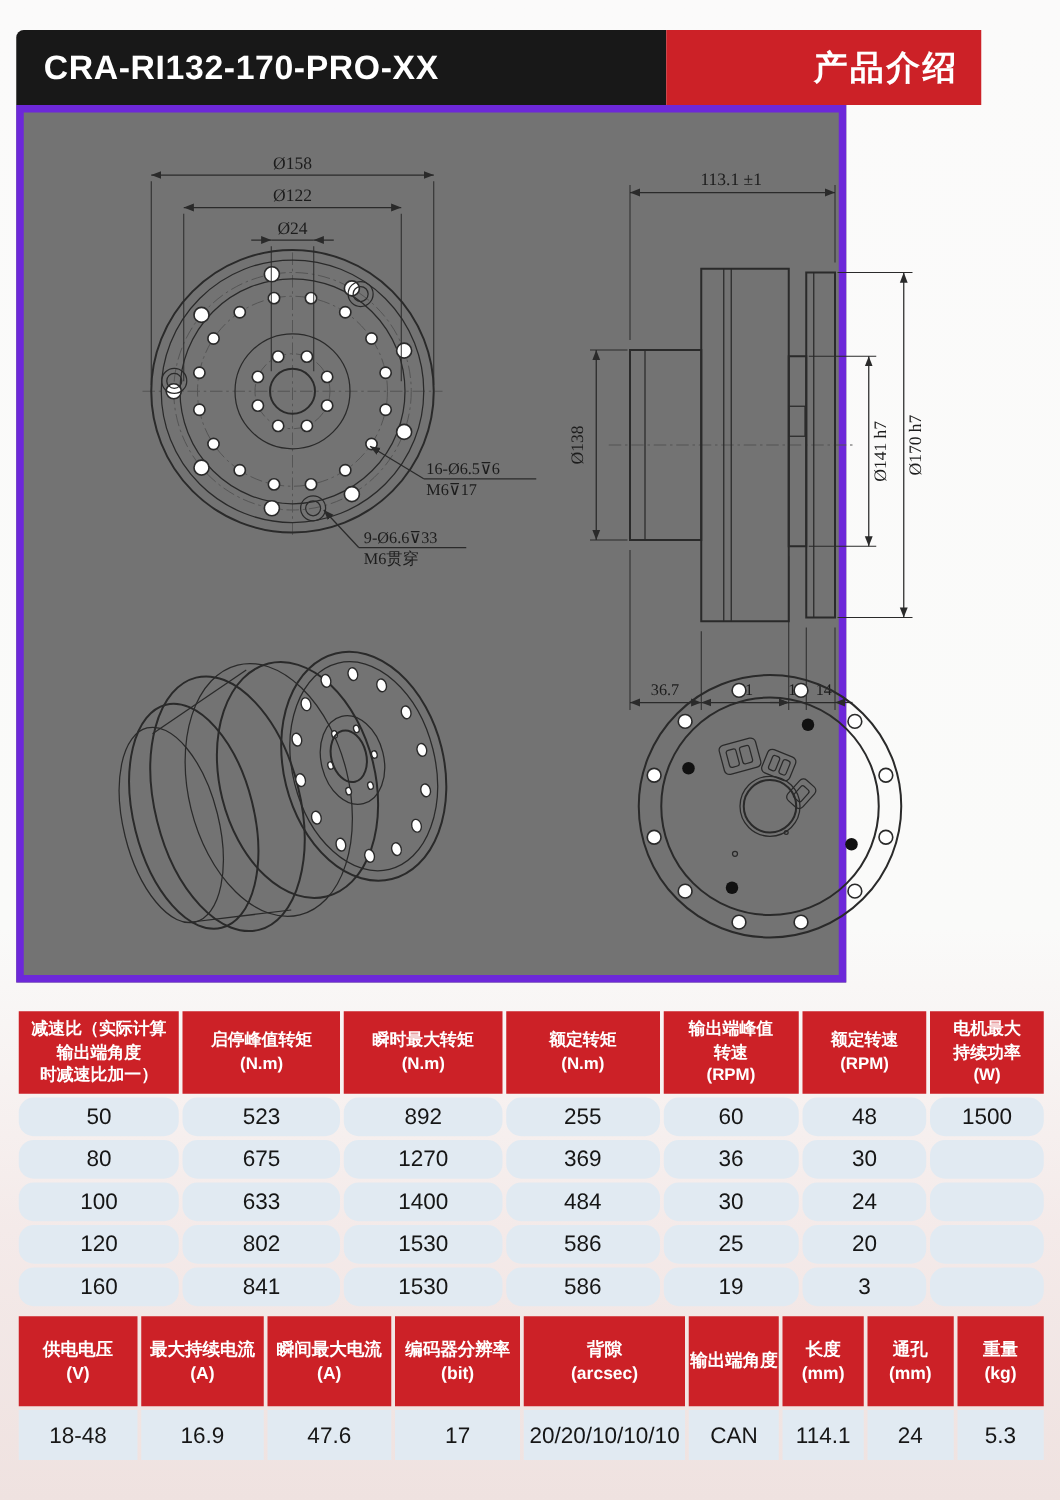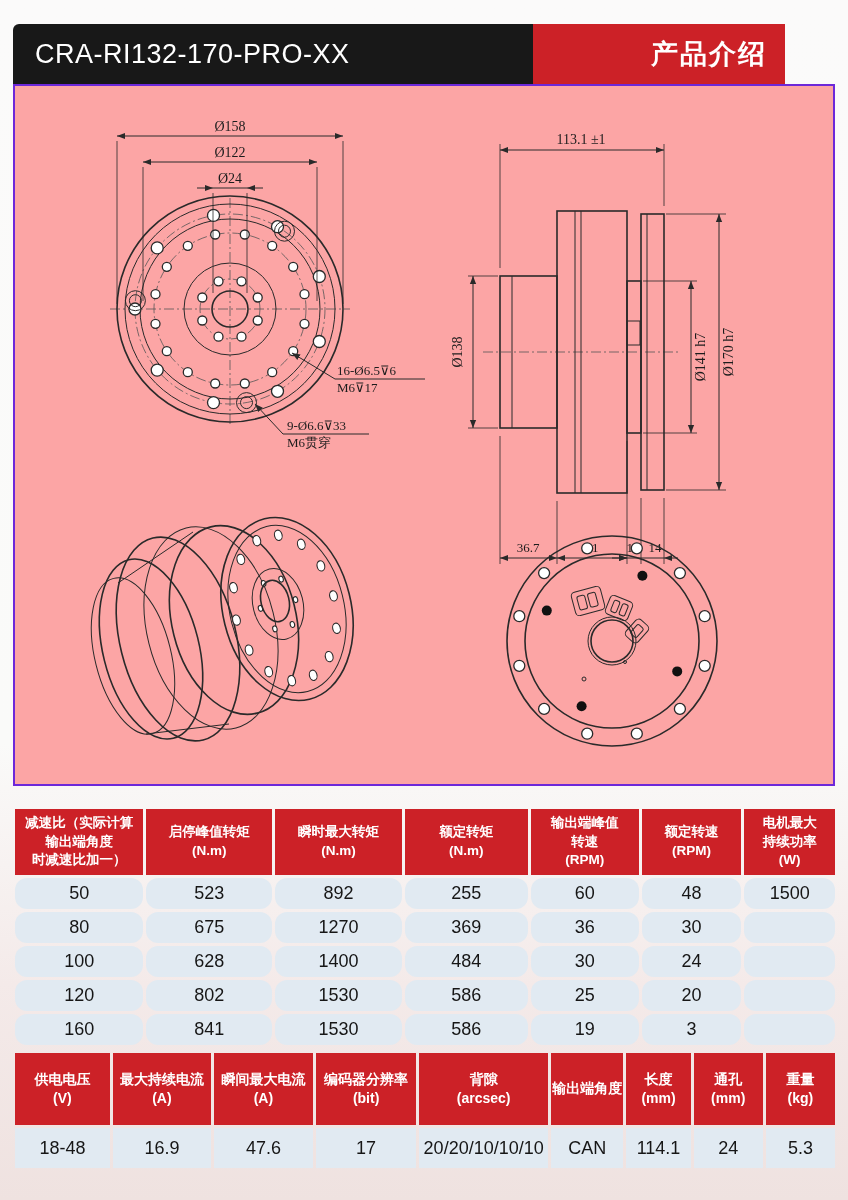--- a/index.html
+++ b/index.html
@@ -6,32 +6,32 @@
   body{
     width:848px;height:1200px;position:relative;overflow:hidden;
     font-family:"Liberation Sans", sans-serif;
     background:linear-gradient(180deg,#fbfafa 0%,#fafaf9 62%,#f4eae9 82%,#efe2e0 100%);
   }
   
   .title-bar{
     position:absolute;left:13px;top:24px;width:520px;height:60px;
     background:#181818;color:#ffffff;display:flex;align-items:center;
     padding-left:22px;box-sizing:border-box;border-top-left-radius:6px;
-    font-size:27px;font-weight:normal;letter-spacing:.5px;
+    font-size:27px;font-weight:bold;letter-spacing:.5px;
   }
   .badge{
     position:absolute;left:533px;top:24px;width:252px;height:60px;
     background:#cc2127;color:#ffffff;display:flex;align-items:center;justify-content:flex-end;
     padding-right:18px;box-sizing:border-box;
     font-size:27px;font-weight:bold;letter-spacing:2px;
   }
   
   .draw-box{
-    position:absolute;left:13px;top:84px;width:822px;height:702px;
-    background:#fca5a5;border:2px solid #6d28d9;box-sizing:border-box;
+    position:absolute;left:13px;top:84px;width:664px;height:702px;
+    background:#737373;border:6px solid #6d28d9;box-sizing:border-box;
   }
   svg .outline{fill:none;stroke:#2a2a2a;stroke-width:1.6;}
   svg .thin{fill:none;stroke:#2a2a2a;stroke-width:1;}
   svg .cl{fill:none;stroke:#555;stroke-width:.8;stroke-dasharray:10 3 2 3;}
   svg .dim{stroke:#2a2a2a;stroke-width:1;fill:none;}
   svg .ext{stroke:#2a2a2a;stroke-width:.8;fill:none;}
   svg text{fill:#1c1c1c;font-family:"Liberation Serif", serif;font-size:14px;}
   svg text.small{font-size:13px;}
   #fv16 circle,#fv9 circle,#fvhub circle,#rv12 circle{fill:#ffffff;stroke:#2a2a2a;stroke-width:1.3;}
   #isoholes ellipse,#isohub ellipse{fill:#ffffff;stroke:#2a2a2a;stroke-width:1.1;}
@@ -330,21 +330,21 @@
       <td>80</td>
       <td>675</td>
       <td>1270</td>
       <td>369</td>
       <td>36</td>
       <td>30</td>
       <td></td>
     </tr>
     <tr>
       <td>100</td>
-      <td>628</td>
+      <td>633</td>
       <td>1400</td>
       <td>484</td>
       <td>30</td>
       <td>24</td>
       <td></td>
     </tr>
     <tr>
       <td>120</td>
       <td>802</td>
       <td>1530</td>

